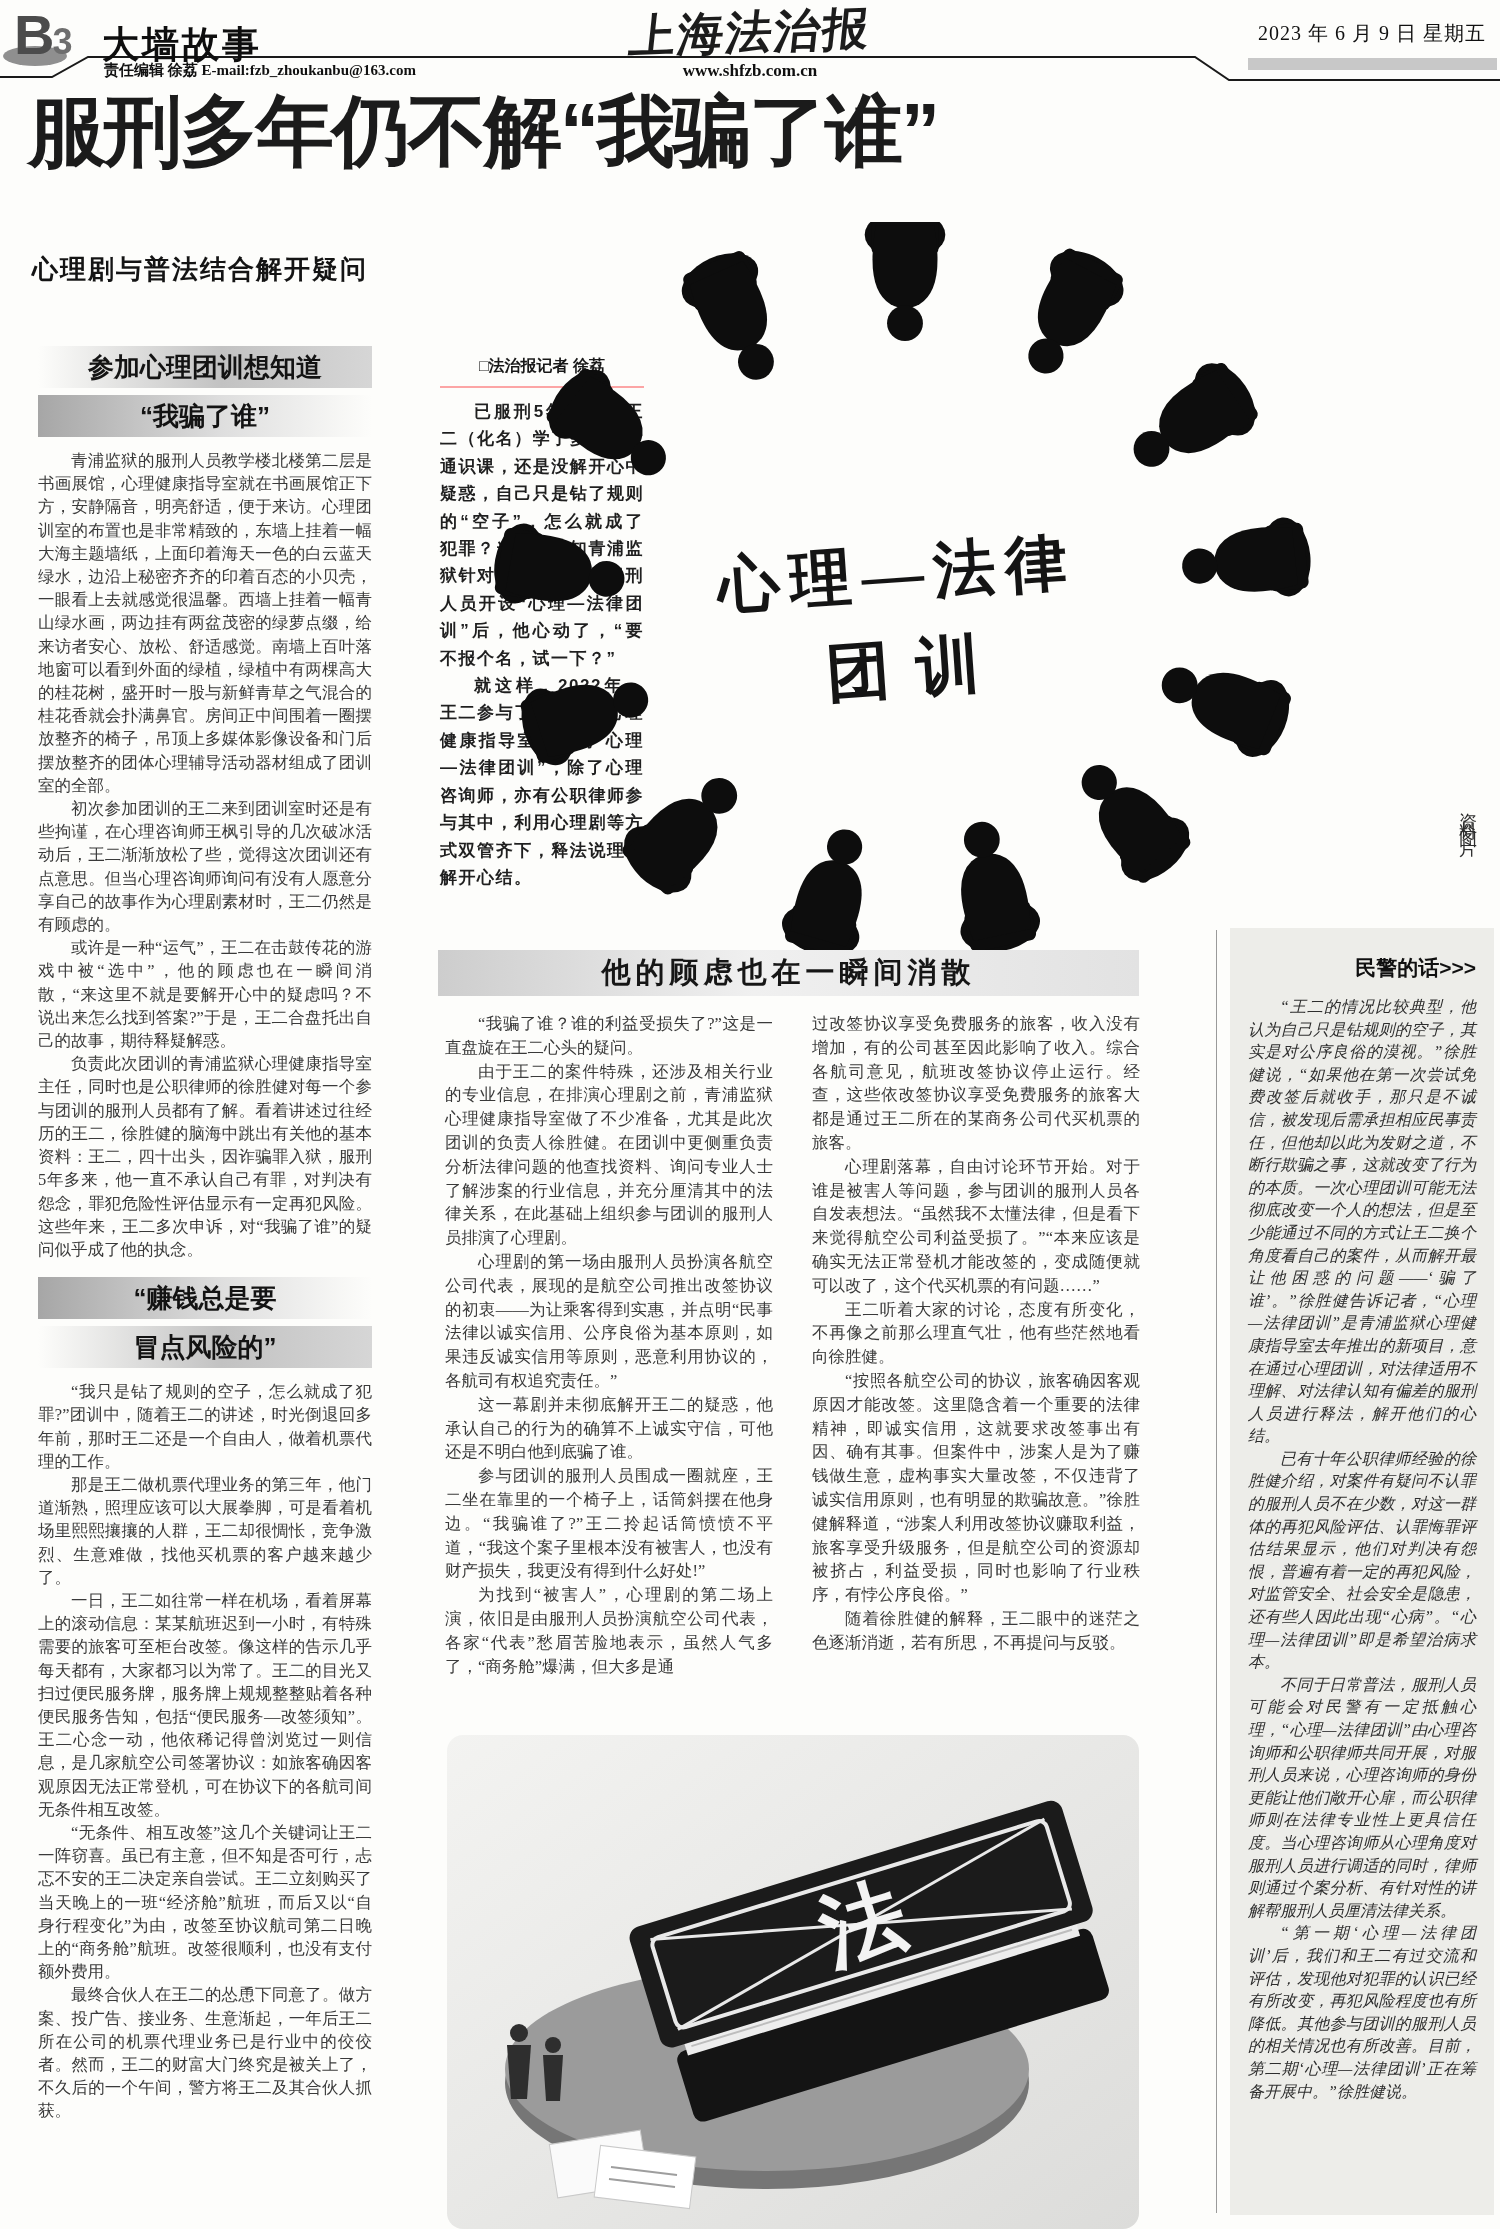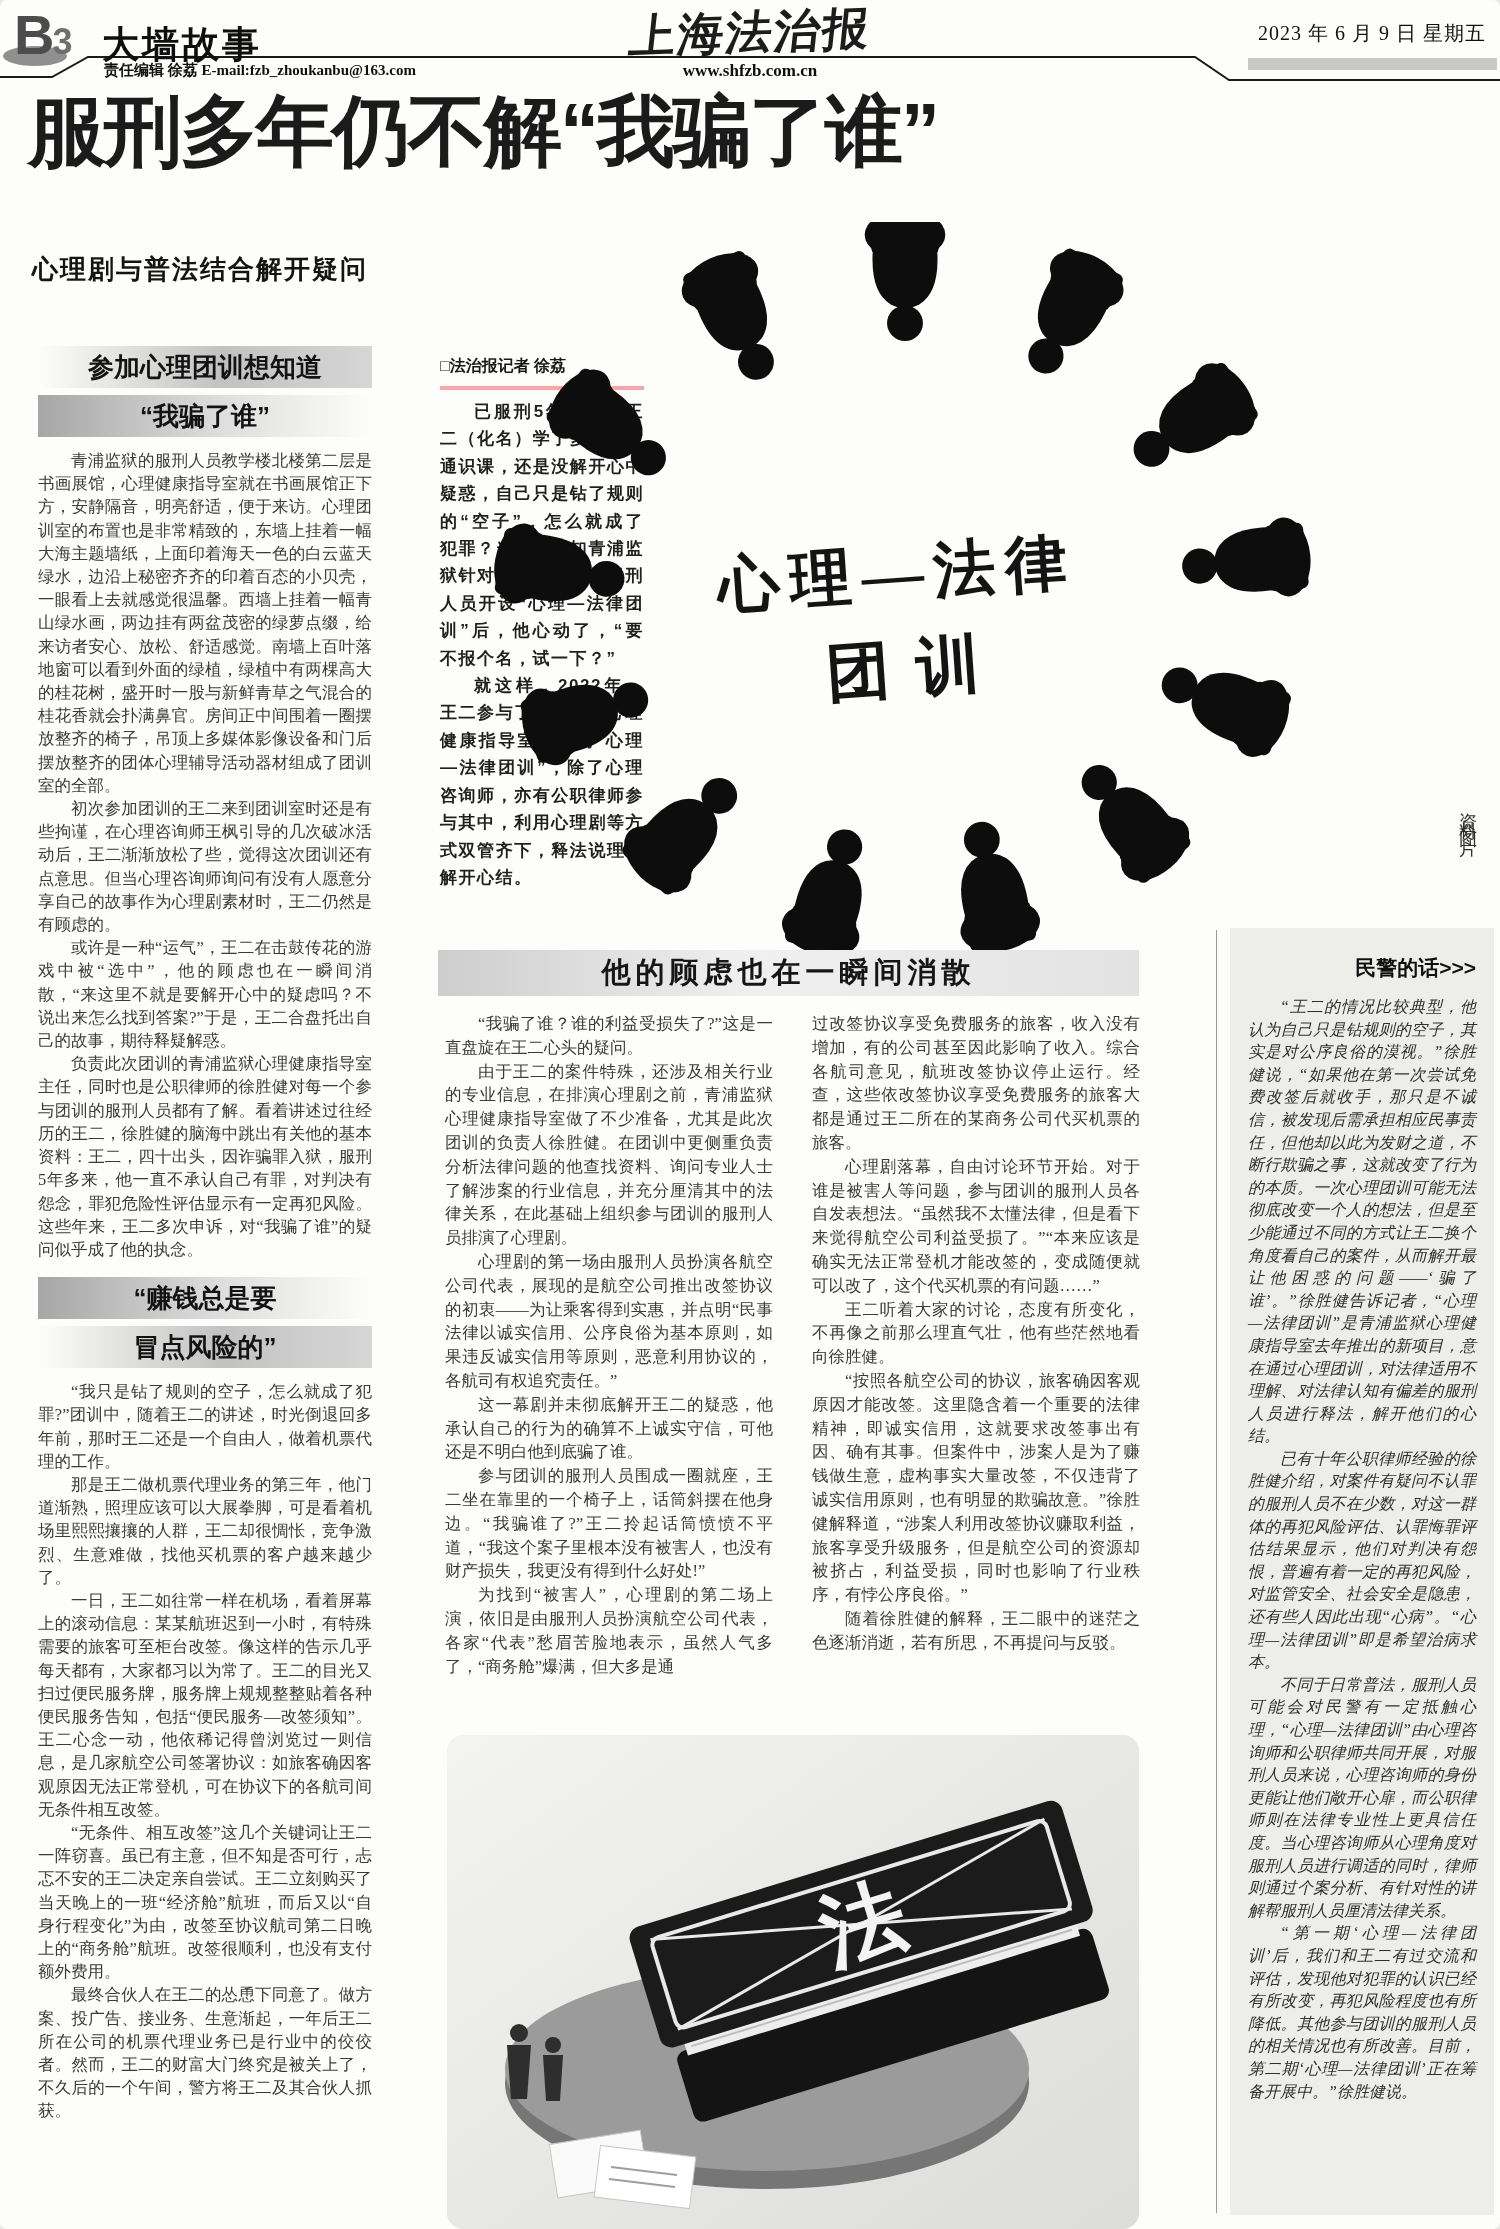--- a/index.html
+++ b/index.html
@@ -1,17 +1,17 @@
 <!DOCTYPE html>
 <html><head>
 <meta charset="utf-8">
 <style>
   html,body{margin:0;padding:0;background:#e8e8e8;}
   .page{position:relative;width:1500px;height:2229px;margin:0 auto;background:#fdfdfb;
-        overflow:hidden;font-family:"Liberation Serif",serif;color:#383838;border-radius:7px;}
+        overflow:hidden;font-family:"Liberation Serif",serif;color:#383838;}
   
   .rule-svg{position:absolute;left:0;top:0;width:1500px;height:90px;}
   .edition-shadow{position:absolute;left:3px;top:46px;width:64px;height:20px;border-radius:50%;
         background:#8f8f8f;}
   .edition-text{position:absolute;left:14px;top:2px;font-family:"Liberation Sans",sans-serif;
         font-weight:bold;font-size:36px;color:#6e6e6e;letter-spacing:-2px;}
   .edition-text::first-letter{font-size:56px;color:#4c4c4c;}
   .section-title{position:absolute;left:102px;top:8px;font-family:"Liberation Sans",sans-serif;
         font-weight:900;font-size:37px;color:#0e0e0e;letter-spacing:3px;margin-top:12px;}
   .editor-line{position:absolute;left:104px;top:61px;font-size:15px;font-weight:bold;color:#111;}
@@ -33,21 +33,21 @@
   .sh-line{height:42px;line-height:42px;text-align:center;font-family:"Liberation Sans",sans-serif;
         font-weight:bold;font-size:26px;color:#131313;margin-bottom:7px;}
   .bar-r{background:linear-gradient(90deg,rgba(255,255,255,0) 0%,#c2c2c2 55%,#d6d6d6 100%);}
   .bar-l{background:linear-gradient(90deg,#a6a6a6 0%,#dedede 55%,rgba(255,255,255,0) 100%);}
   .sec-head{margin-bottom:12px;}
   .sec-head.second{margin-top:16px;}
   .left-col p, .midcol p{margin:0;text-indent:2em;text-align:justify;
         font-size:16.5px;line-height:23.2px;color:#3a3a3a;}
   
   .byline-wrap{position:absolute;left:440px;top:356px;width:204px;
-        border-bottom:4px solid #fca5a5;padding-bottom:9px;}
+        border-bottom:2px solid #fca5a5;padding-bottom:9px;text-align:center;}
   .byline{font-family:"Liberation Sans",sans-serif;font-weight:bold;font-size:16px;color:#181818;}
   .lede{position:absolute;left:440px;top:398px;width:204px;}
   .lede p{margin:0;text-indent:2em;text-align:justify;font-family:"Liberation Sans",sans-serif;
         font-weight:bold;font-size:17px;line-height:27.4px;letter-spacing:1.5px;color:#1f1f1f;}
   
   .circle-illo{position:absolute;left:490px;top:222px;width:840px;height:736px;}
   .photo-caption{position:absolute;left:1456px;top:798px;writing-mode:vertical-rl;
         font-size:18px;letter-spacing:9px;color:#2d2d2d;}
   
   .mid-bar{position:absolute;left:438px;top:950px;width:701px;height:46px;

